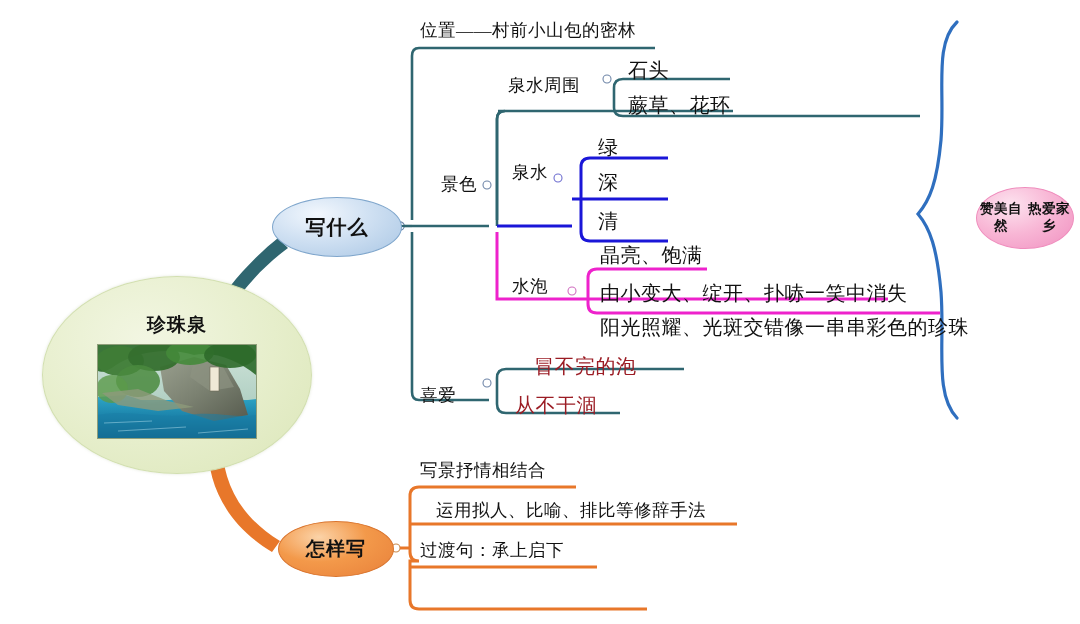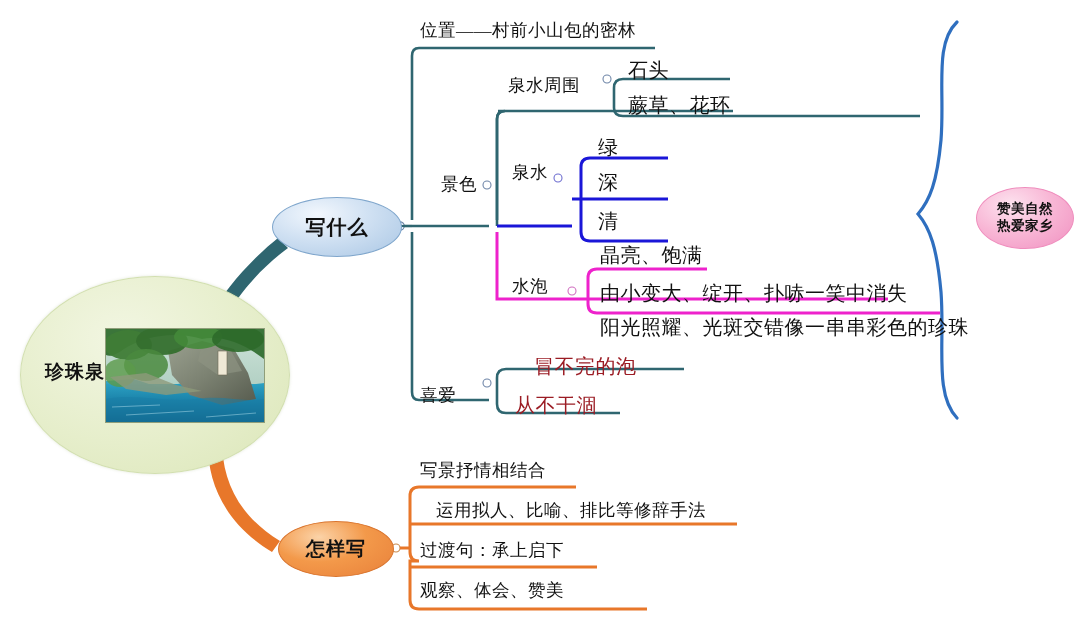--- a/index.html
+++ b/index.html
@@ -39,24 +39,25 @@
     position: absolute;
     display: flex;
     align-items: center;
     justify-content: center;
     text-align: center;
     font-weight: bold;
     color: #111111;
     border-radius: 50%;
   }
   #root-node {
-    left: 20px; top: 276px;
+    left: 42px; top: 276px;
     width: 268px; height: 196px;
     background: radial-gradient(ellipse at 38% 32%, #f2f6e2 0%, #e6eecb 55%, #dbe6b8 100%);
     border: 1px solid #d2dfb0;
+    flex-direction: column;
     box-shadow: 0 0 3px rgba(140,160,100,0.25);
     text-align: center;
   }
   #root-title {
     font-size: 19px;
     margin-bottom: 6px;
     letter-spacing: 1px;
   }
   #root-photo {
     width: 158px;
@@ -82,21 +83,21 @@
     border: 1px solid #d9752f;
     letter-spacing: 1px;
   }
   #node-zanmei {
     left: 976px; top: 187px;
     width: 96px; height: 60px;
     font-size: 13.5px;
     line-height: 1.25;
     background: radial-gradient(ellipse at 35% 28%, #fde3ef 0%, #f8b6d5 48%, #f090c0 100%);
     border: 1px solid #ef8dbd;
-    flex-direction: column;
+    flex-direction: row;
     letter-spacing: 0.5px;
   }
 </style>
 </head>
 <body>
 
 <div id="canvas">
 
   <svg class="layer" viewBox="0 0 1080 624">
     <defs>
@@ -235,15 +236,14 @@
   <div class="node-label lbl-16 lbl-red" style="left:534px; top:353px;">冒不完的泡</div>
 
   <div class="node-label lbl-16 lbl-red" style="left:515px; top:392px;">从不干涸</div>
 
   <div class="node-label lbl-17" style="left:420px; top:458px;">写景抒情相结合</div>
 
   <div class="node-label lbl-17" style="left:436px; top:498px;">运用拟人、比喻、排比等修辞手法</div>
 
   <div class="node-label lbl-17" style="left:420px; top:538px;">过渡句：承上启下</div>
 
-  <div class="node-label lbl-17" style="left:420px; top:578px;">观察、体会、赞美</div>
 
 </div>
 
 </body></html>

